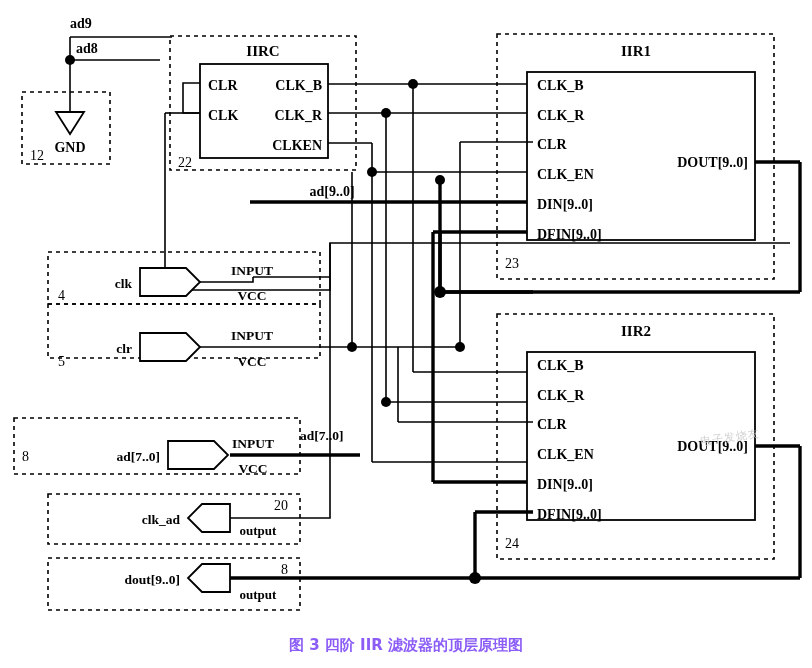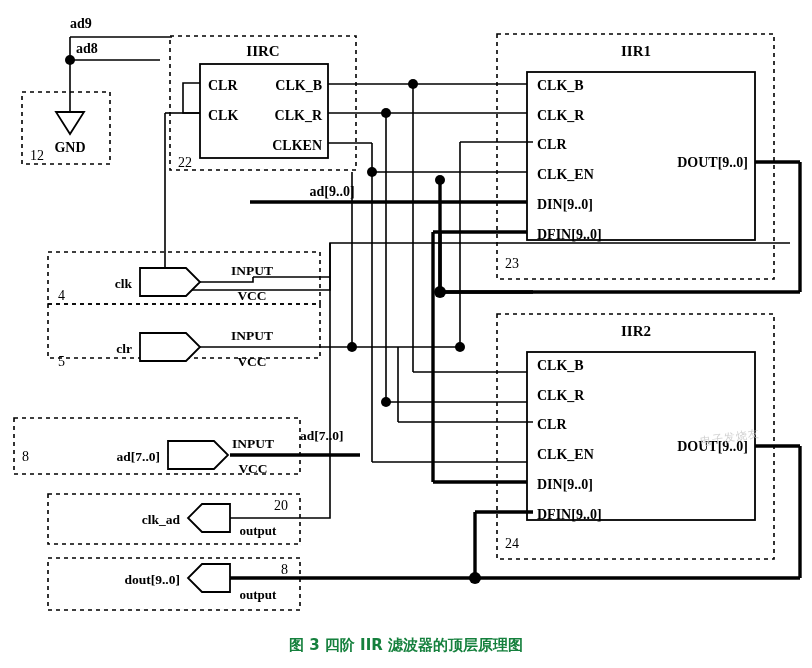--- a/index.html
+++ b/index.html
@@ -12,21 +12,21 @@
   .dash{stroke:#000;stroke-width:1.6;fill:none;stroke-dasharray:4 4;}
   .junction{fill:#000;}
   .pinshape{stroke:#000;stroke-width:1.8;fill:#fff;}
   .txt{font-family:"Liberation Serif",serif;font-weight:bold;fill:#000;}
   .t16{font-size:15px;}
   .t15{font-size:14px;}
   .t14{font-size:13.5px;}
   .t13{font-size:13px;}
   .num{font-size:14px;font-family:"Liberation Serif",serif;fill:#000;}
   .cap{position:absolute;left:0;width:812px;text-align:center;
-       font-family:"DejaVu Sans",sans-serif;font-weight:bold;font-size:15px;color:#15803d;}
+       font-family:"DejaVu Sans",sans-serif;font-weight:bold;font-size:15px;color:#8b5cf6;}
   .wm{position:absolute;color:#c9c9c9;font-family:"DejaVu Sans",sans-serif;
       font-size:11px;letter-spacing:1px;transform:rotate(-8deg);opacity:.85;}
 </style>
 </head>
 <body>
 
 <div id="stage">
 
   <svg id="schematic" viewBox="0 0 812 668">
 

